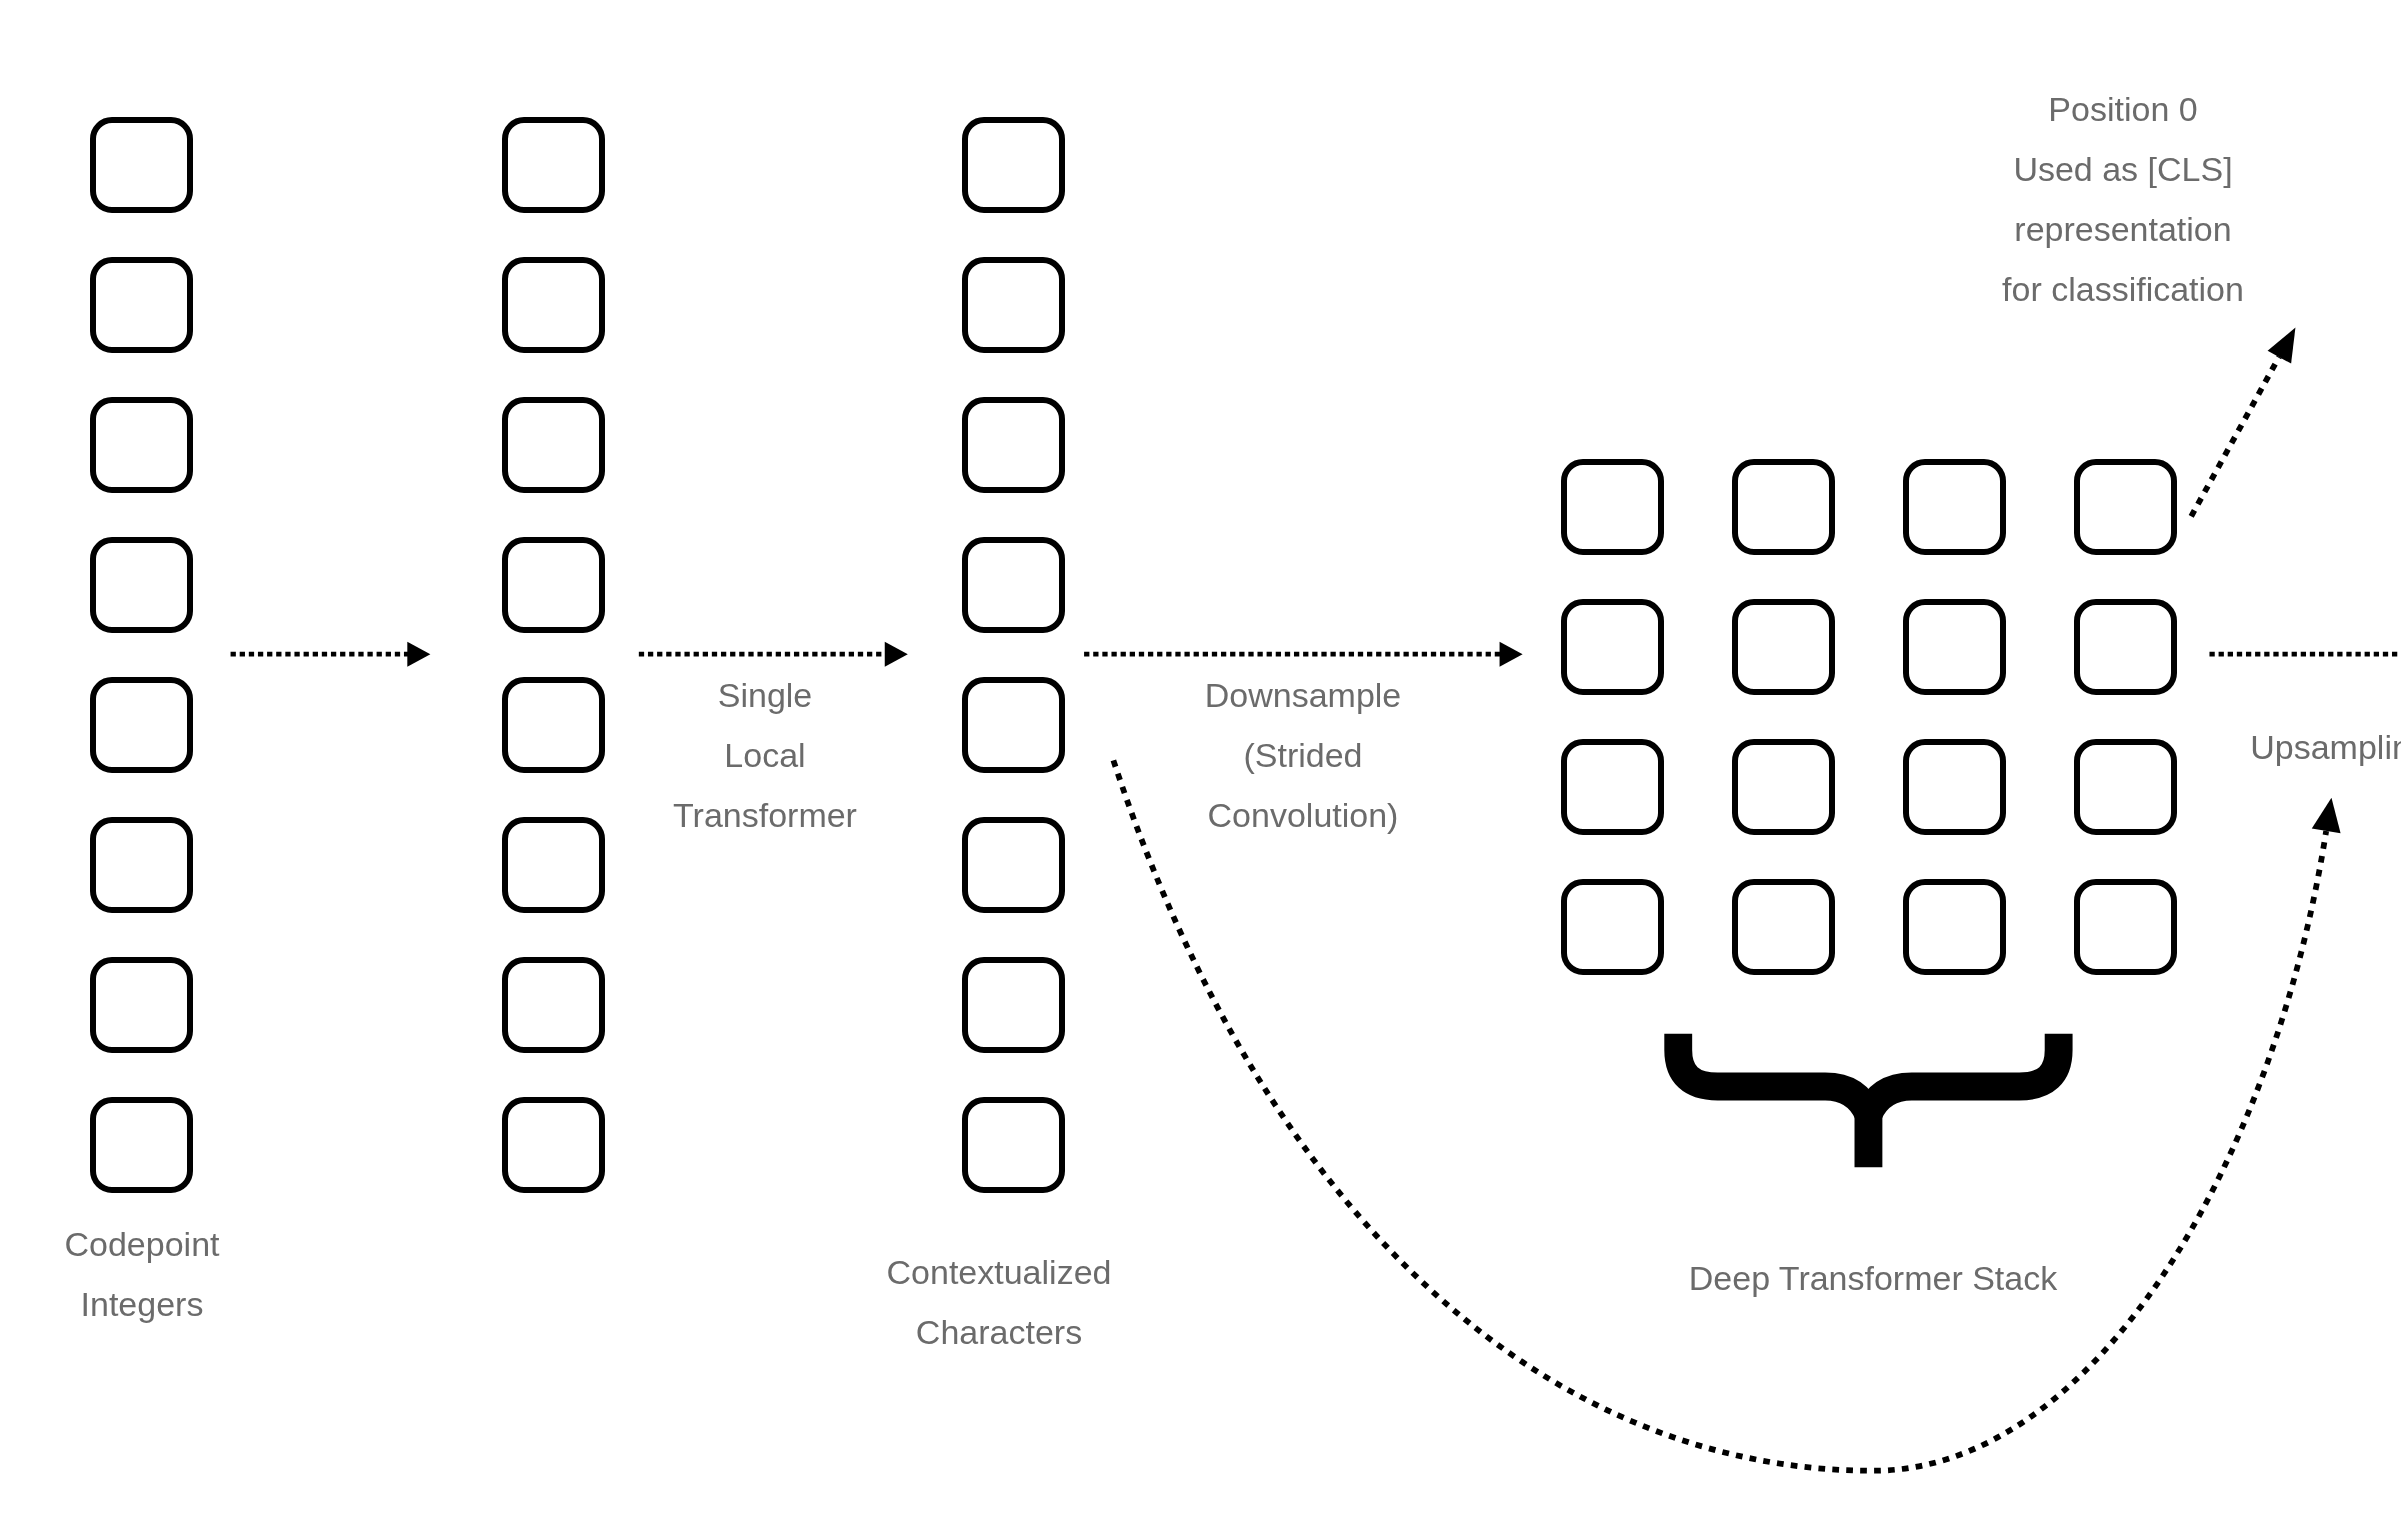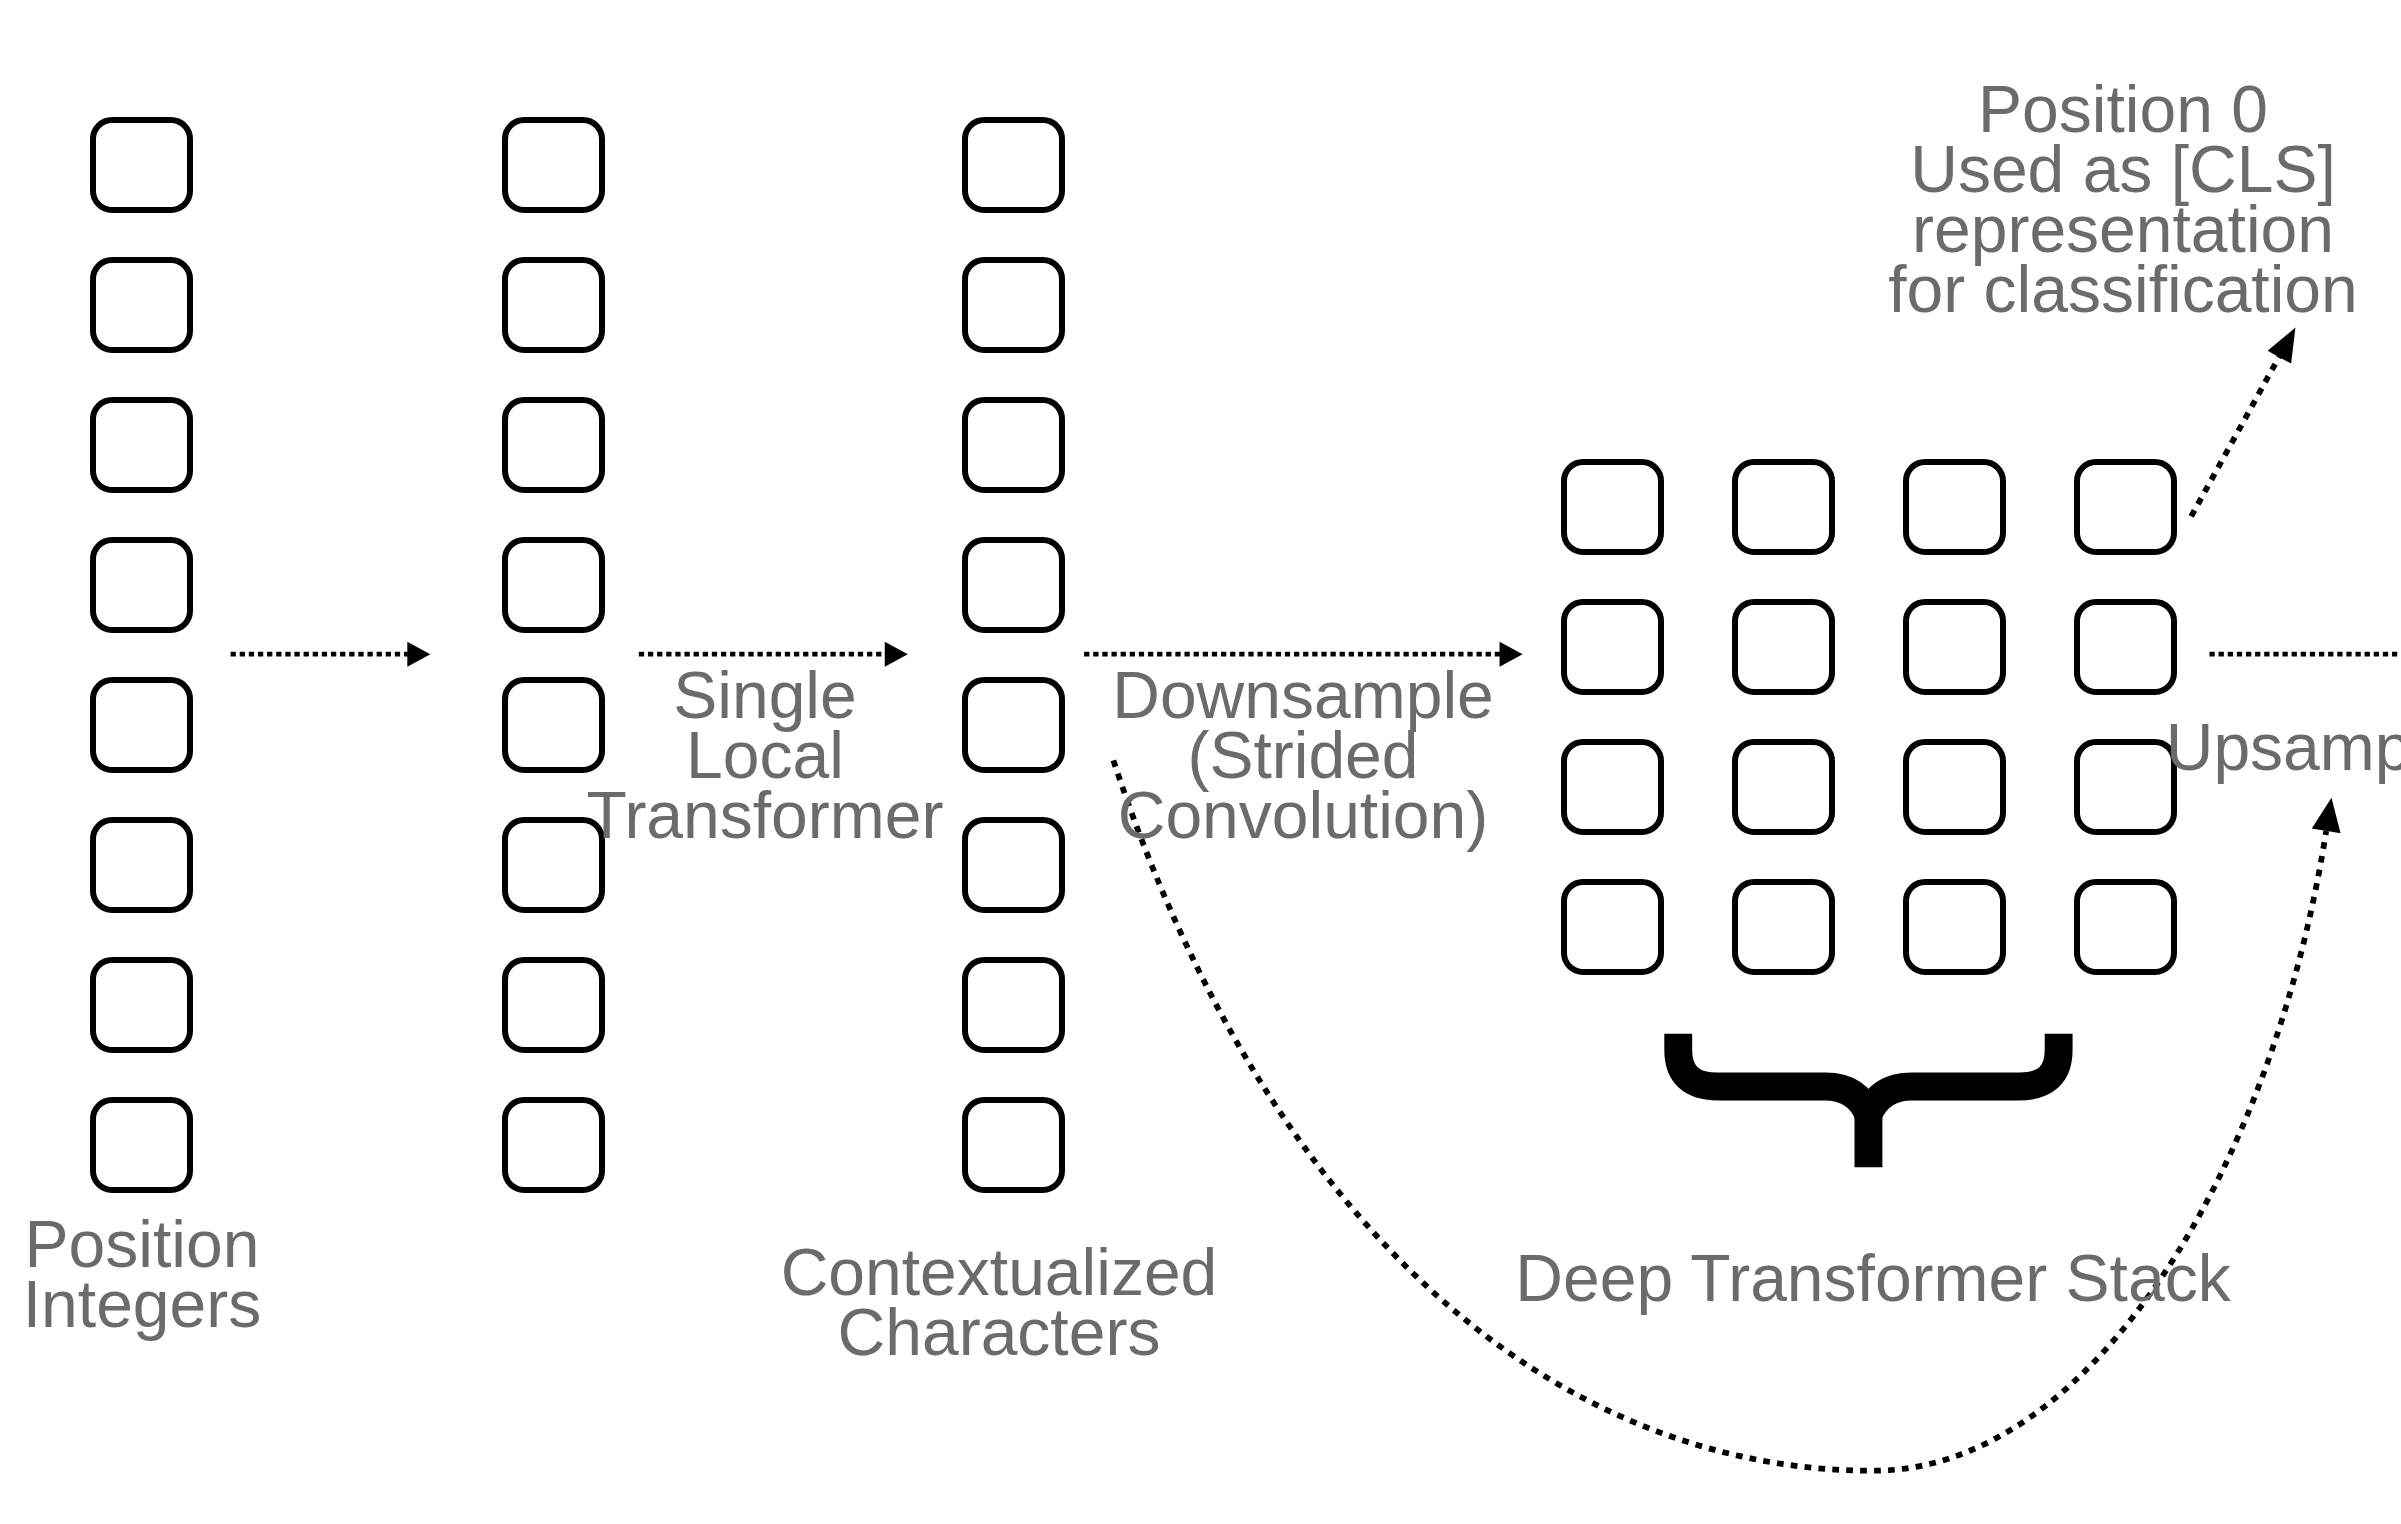--- a/index.html
+++ b/index.html
@@ -1,21 +1,21 @@
 <!DOCTYPE html>
 <html style="font-size:7.7px"><head>
 <meta charset="utf-8">
 <style>
   html,body{margin:0;padding:0;background:#ffffff;}
   .canvas{position:relative;width:3307px;height:1525px;background:#ffffff;overflow:hidden;
           font-family:"Liberation Sans", sans-serif;}
   .col{position:absolute;display:flex;flex-direction:column;gap:44px;}
   .sq{width:103px;height:96px;border:6.2px solid #000;border-radius:22px;background:#fff;box-sizing:border-box;}
   .grid{position:absolute;display:grid;grid-template-columns:repeat(4,103px);column-gap:68px;row-gap:44px;}
-  .lbl{position:absolute;transform:translateX(-50%);text-align:center;font-size:66px;line-height:60px;
+  .lbl{position:absolute;transform:translateX(-50%);text-align:center;font-size:34px;line-height:60px;
        color:#6b6b6b;white-space:pre-line;}
   svg.overlay{position:absolute;left:0;top:0;width:3307px;height:1525px;pointer-events:none;}
   .dash{stroke:#000;stroke-width:10;stroke-dasharray:11 8;fill:none;}
   .dash2{stroke:#000;stroke-width:12;stroke-dasharray:14 15;fill:none;}
   .head{fill:#000;stroke:none;}
   .brace{fill:none;stroke:#000;stroke-width:58;stroke-linejoin:round;}
 </style>
 </head>
 <body>
 
@@ -119,20 +119,20 @@
 for classification</div>
 
   <div class="lbl" style="left:765px;top:665px">Single
 Local
 Transformer</div>
   <div class="lbl" style="left:1303px;top:665px">Downsample
 (Strided
 Convolution)</div>
   <div class="lbl" style="left:2340px;top:717px">Upsampling</div>
 
-  <div class="lbl" style="left:142px;top:1214px">Position
+  <div class="lbl" style="left:142px;top:1214px">Codepoint
 Integers</div>
   <div class="lbl" style="left:999px;top:1242px">Contextualized
 Characters</div>
   <div class="lbl" style="left:1873px;top:1248px">Deep Transformer Stack</div>
 
 </div>
 
 
 </body></html>

